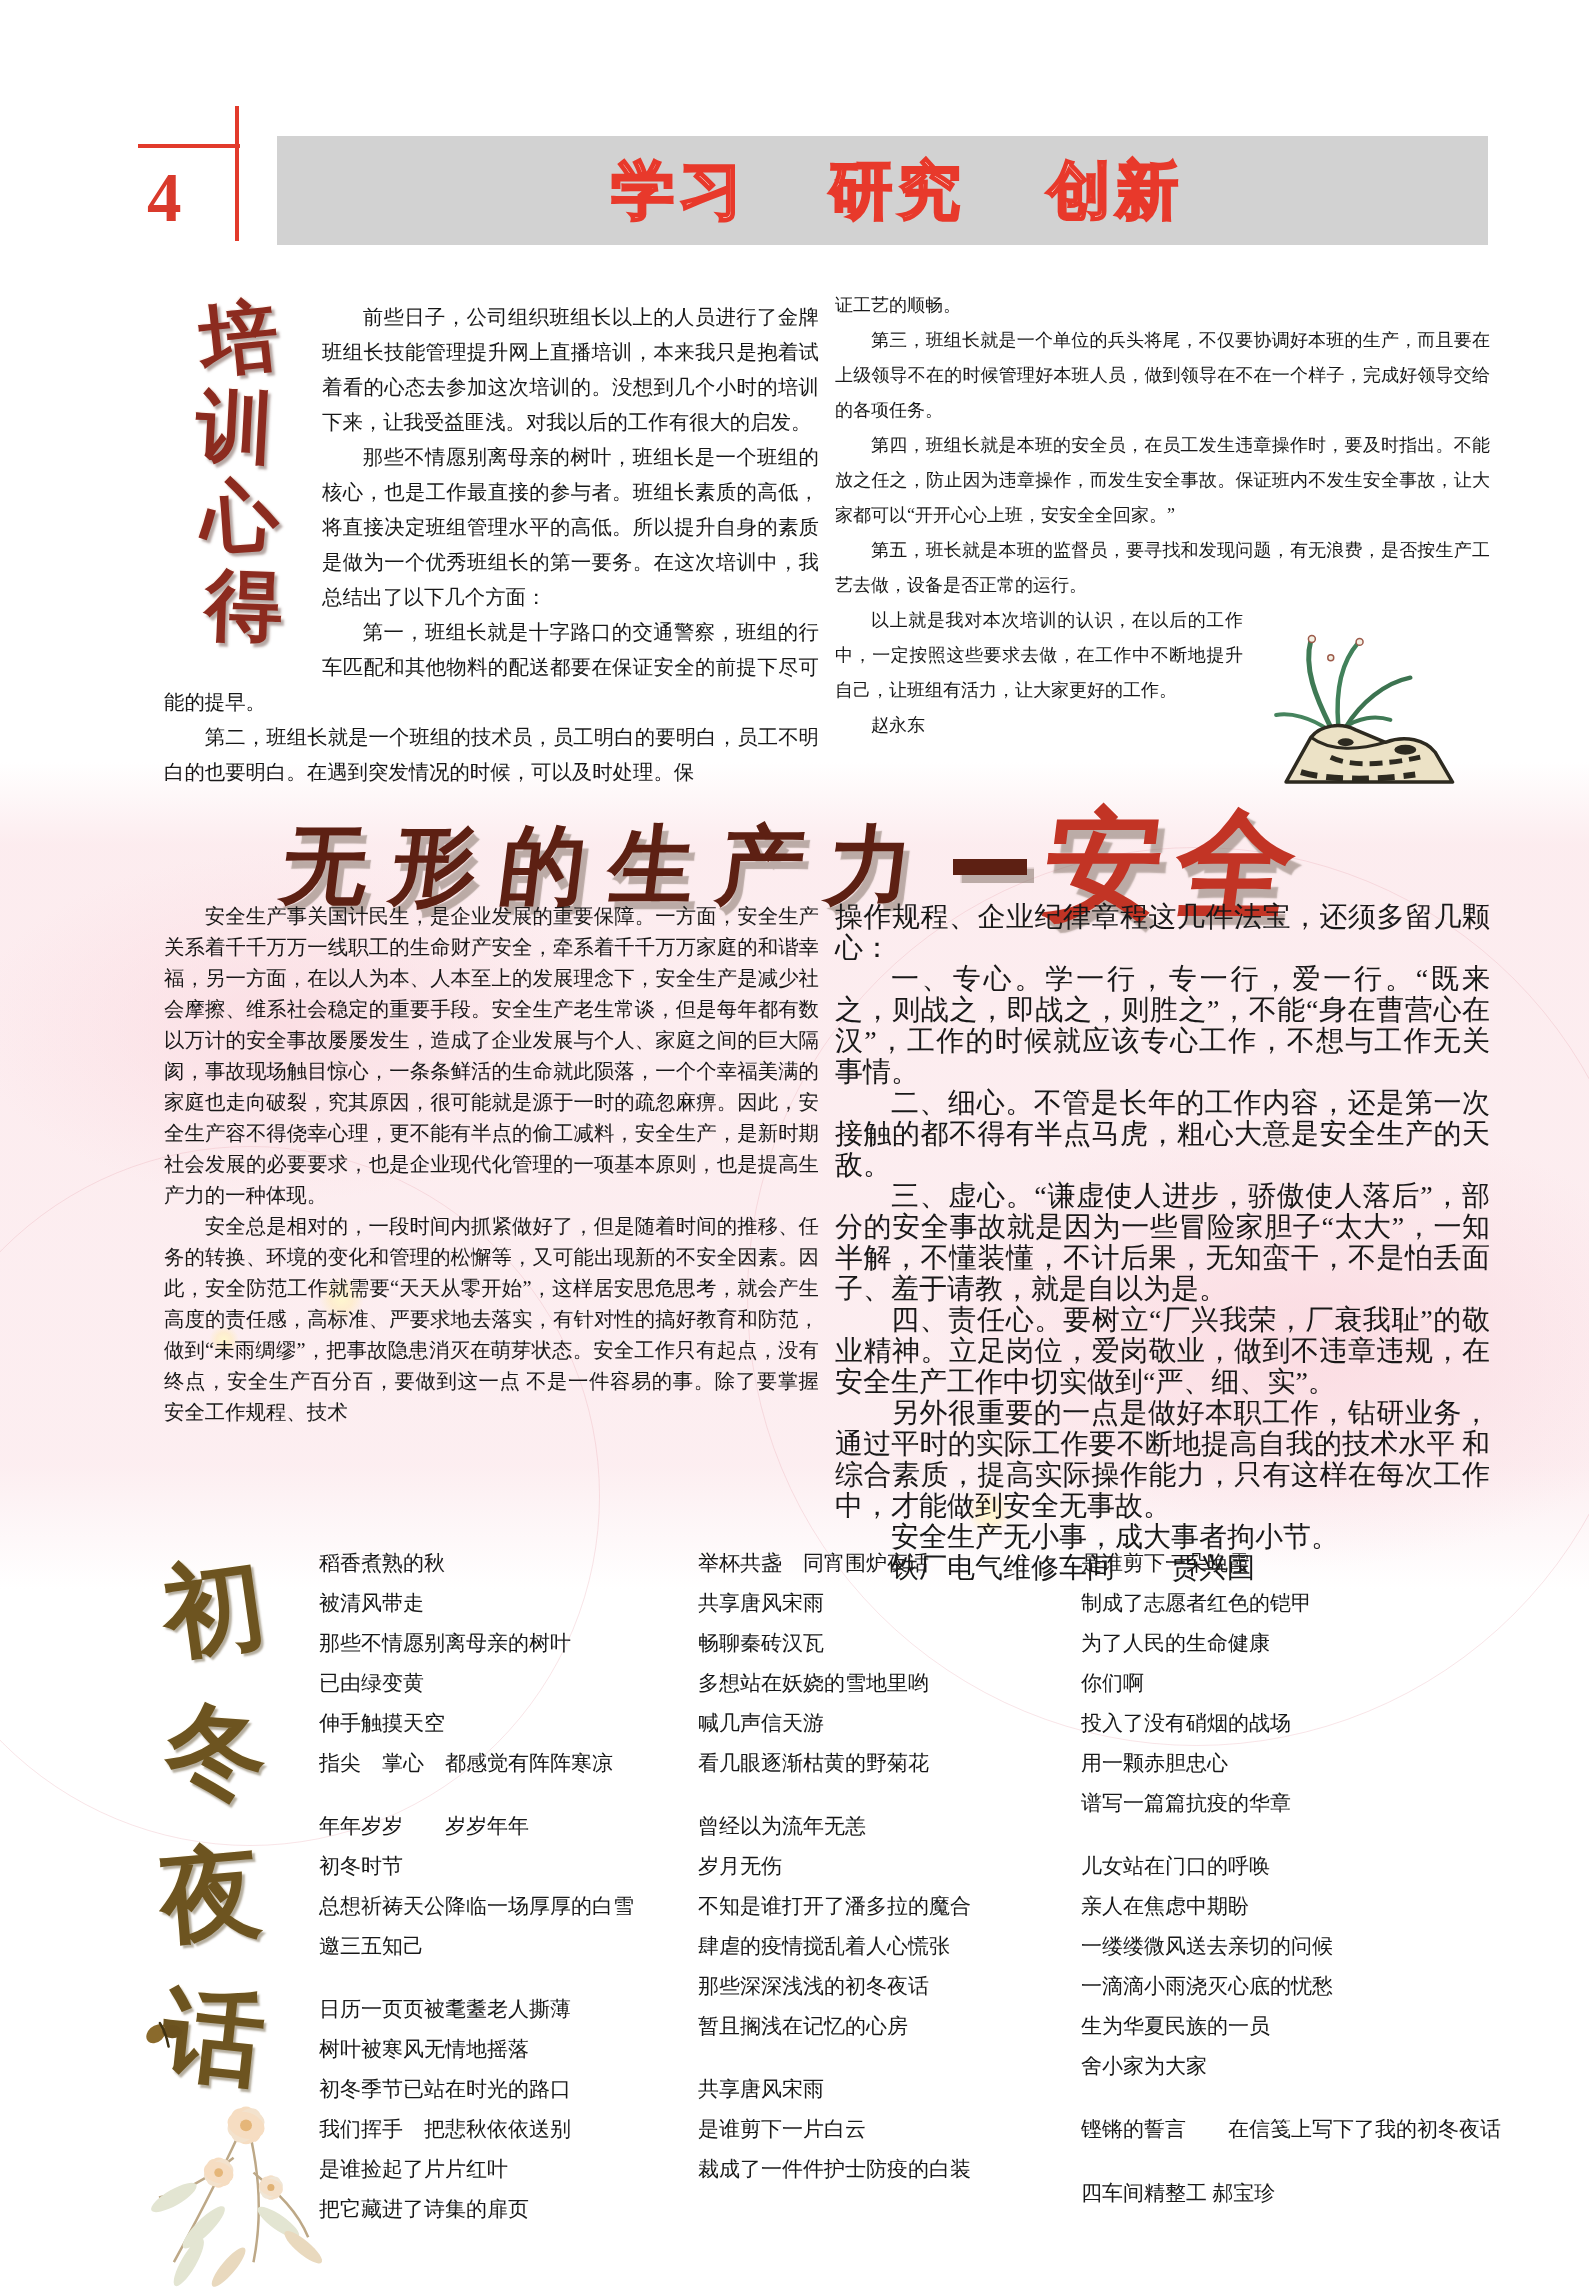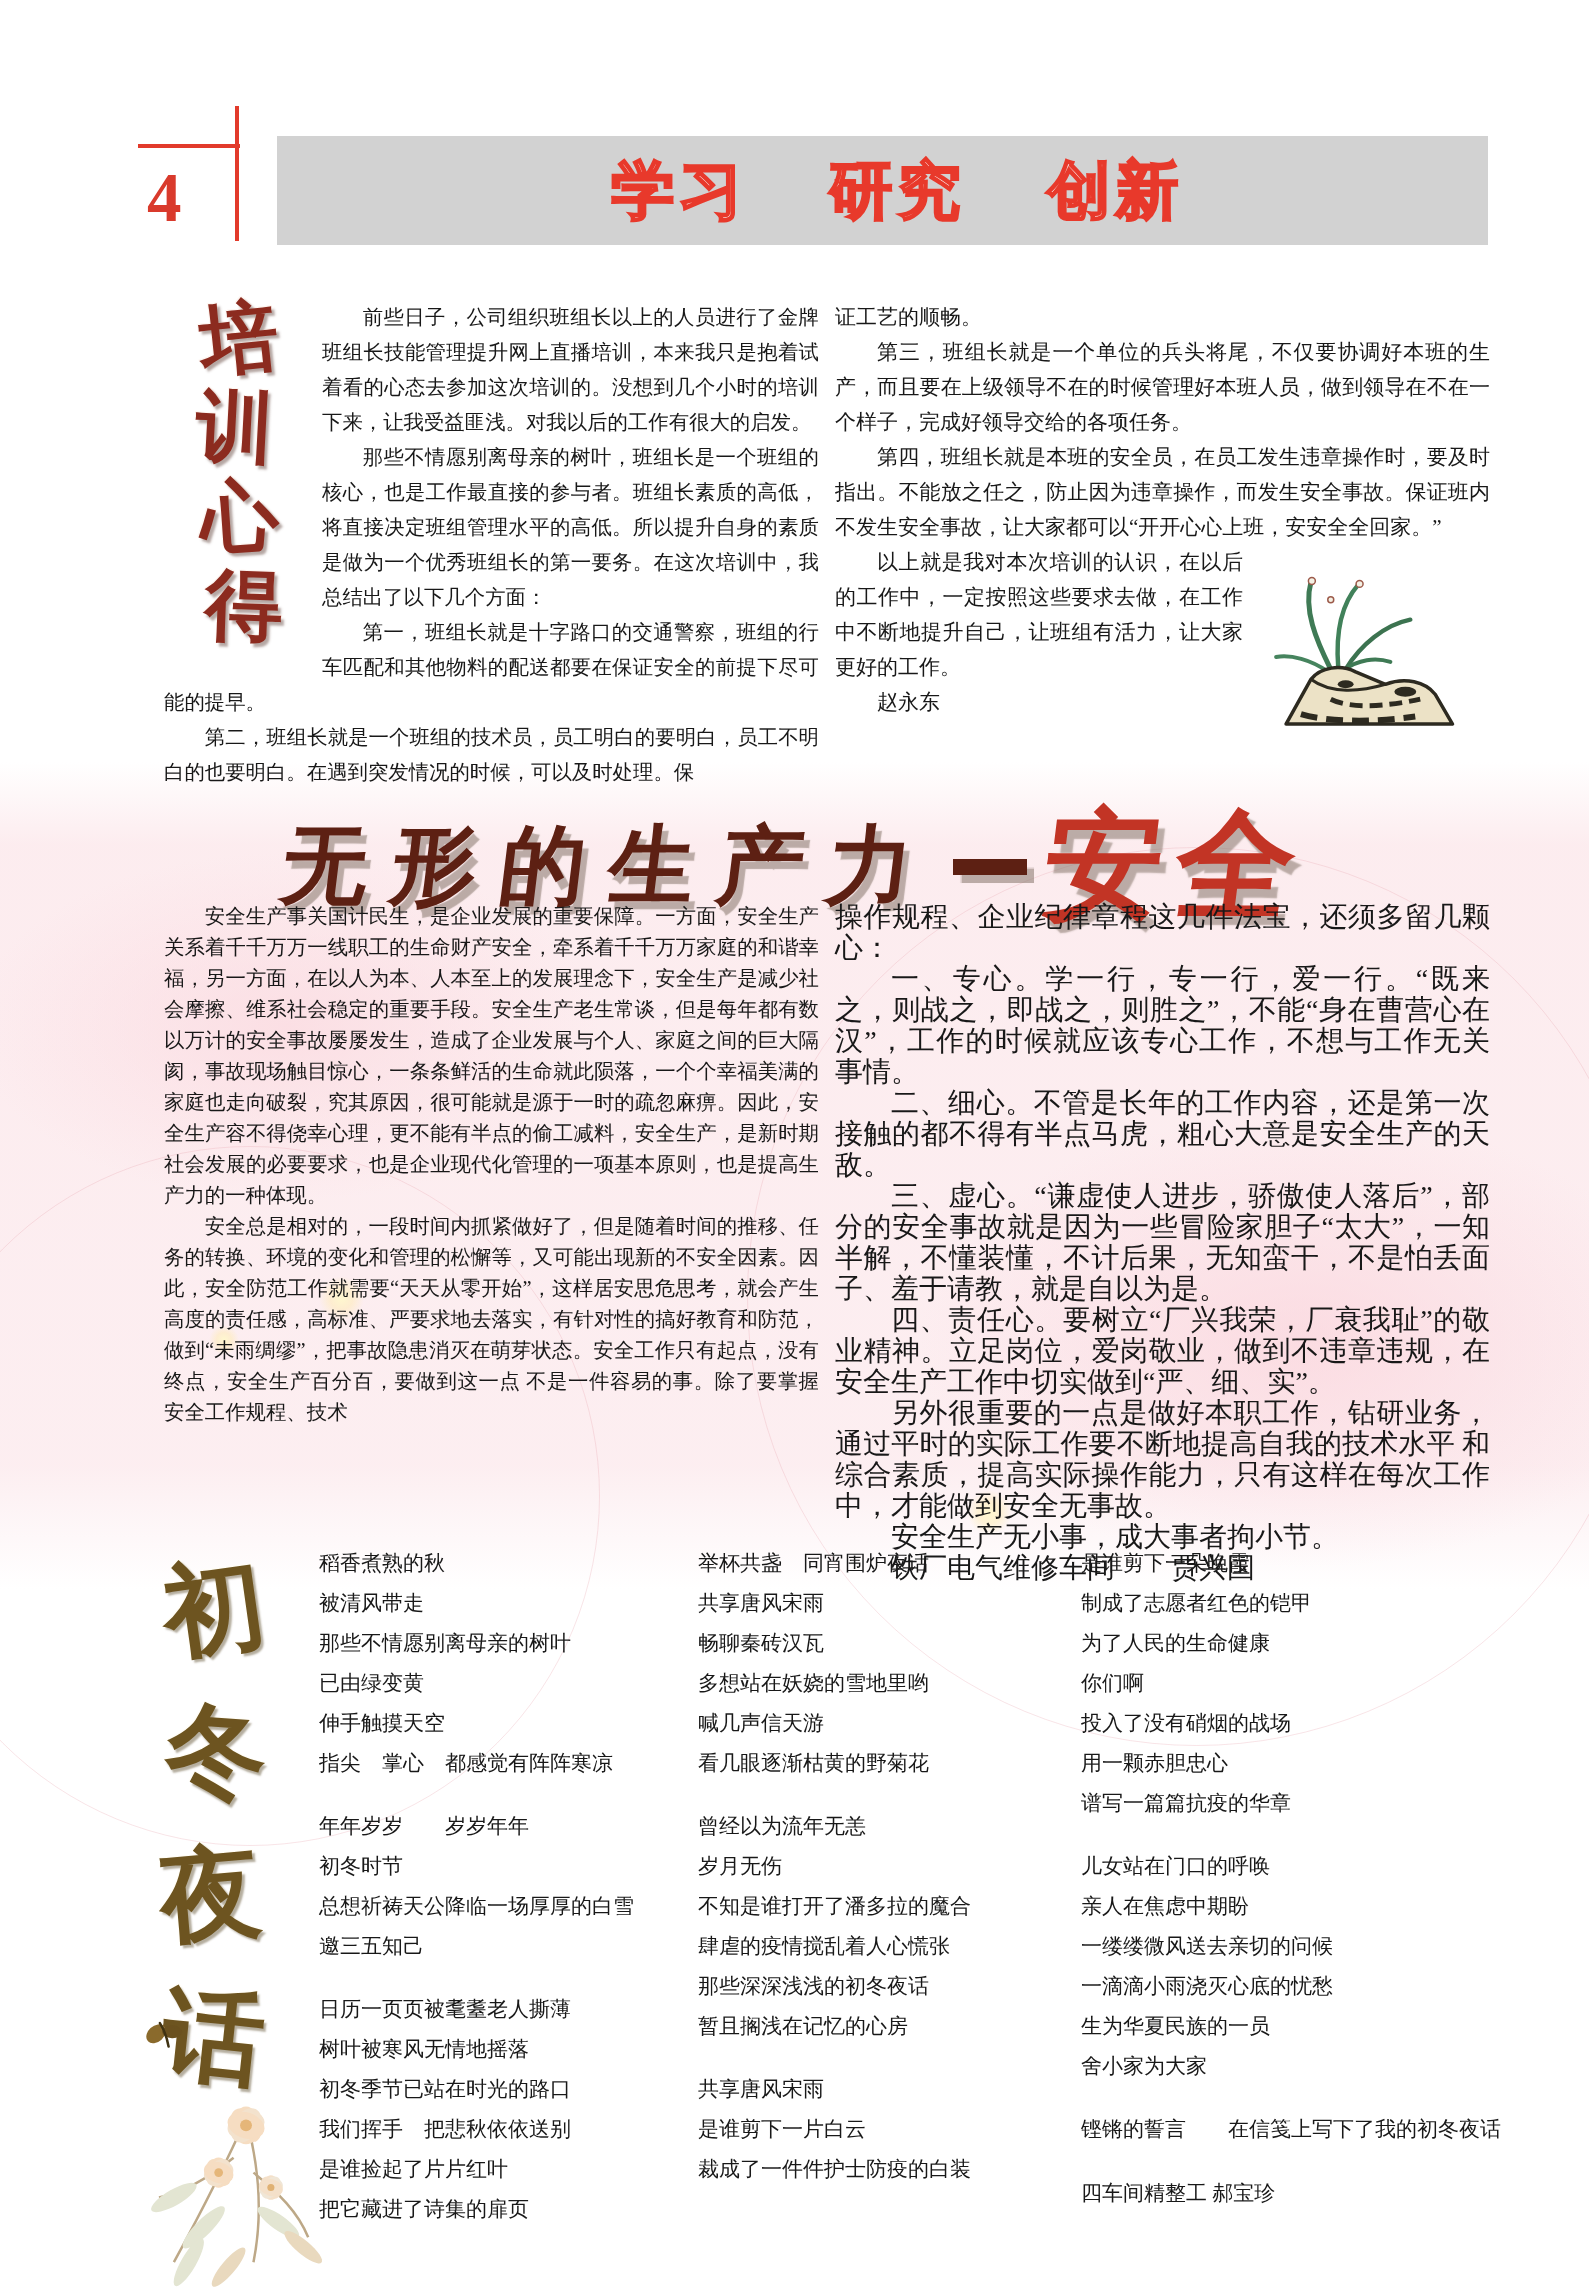--- a/index.html
+++ b/index.html
@@ -17,21 +17,21 @@
               display:flex;align-items:center;justify-content:center;gap:82px;padding-left:30px;box-sizing:border-box;}
   .header-word{font-size:63px;font-weight:bold;letter-spacing:5px;color:#6d28d9;
                -webkit-text-fill-color:#ffffff;-webkit-text-stroke:2.5px #e8392b;}
 
   
   .col p{margin:0;text-indent:2em;text-align:justify;}
   .col p.cont{text-indent:0;}
 
   
   .a1-left{position:absolute;left:164px;top:300px;width:655px;font-size:20.4px;line-height:35px;}
-  .a1-right{position:absolute;left:835px;top:300px;width:655px;font-size:21px;line-height:35px;}
+  .a1-right{position:absolute;left:835px;top:288px;width:655px;font-size:18px;line-height:35px;}
   .a1-title-float{float:left;width:149px;height:349px;margin:0 9px 5px 0;
                   display:flex;flex-direction:column;gap:11px;align-items:center;}
   .a1-char{font-size:78px;line-height:1;font-weight:bold;color:#8c2b1f;
            text-shadow:3px 3.5px 2.5px rgba(90,60,50,0.45),-1px -1px 0 #fdf6f2,1px -1px 0 #fdf6f2;}
   .a1-title-float span:nth-child(1){transform:rotate(-6deg);}
   .a1-title-float span:nth-child(2){transform:rotate(3deg) translateX(-4px);}
   .a1-title-float span:nth-child(3){transform:rotate(-4deg);}
   .a1-title-float span:nth-child(4){transform:rotate(2deg) translateX(5px);}
   .a1-sig{text-align:right;padding-right:304px;margin-top:4px;text-indent:0;}
   .orchid-float{float:right;width:234px;height:164px;margin:20px 0 0 13px;}
@@ -110,20 +110,21 @@
     <p>前些日子，公司组织班组长以上的人员进行了金牌班组长技能管理提升网上直播培训，本来我只是抱着试着看的心态去参加这次培训的。没想到几个小时的培训下来，让我受益匪浅。对我以后的工作有很大的启发。</p>
     <p>那些不情愿别离母亲的树叶，班组长是一个班组的核心，也是工作最直接的参与者。班组长素质的高低，将直接决定班组管理水平的高低。所以提升自身的素质是做为一个优秀班组长的第一要务。在这次培训中，我总结出了以下几个方面：</p>
     <p>第一，班组长就是十字路口的交通警察，班组的行车匹配和其他物料的配送都要在保证安全的前提下尽可能的提早。</p>
     <p>第二，班组长就是一个班组的技术员，员工明白的要明白，员工不明白的也要明白。在遇到突发情况的时候，可以及时处理。保</p>
   </div>
 
   <div class="col a1-right">
     <p class="cont">证工艺的顺畅。</p>
     <p>第三，班组长就是一个单位的兵头将尾，不仅要协调好本班的生产，而且要在上级领导不在的时候管理好本班人员，做到领导在不在一个样子，完成好领导交给的各项任务。</p>
     <p>第四，班组长就是本班的安全员，在员工发生违章操作时，要及时指出。不能放之任之，防止因为违章操作，而发生安全事故。保证班内不发生安全事故，让大家都可以“开开心心上班，安安全全回家。”</p>
+    <p>第五，班长就是本班的监督员，要寻找和发现问题，有无浪费，是否按生产工艺去做，设备是否正常的运行。</p>
     <div class="orchid-float">
       <svg width="234" height="164" viewBox="0 0 470 330">
         <path d="M150 210 C120 150 95 90 110 35" stroke="#3f7a55" stroke-width="10" fill="none" stroke-linecap="round"></path>
         <path d="M165 205 C160 140 170 80 205 40" stroke="#41815a" stroke-width="9" fill="none" stroke-linecap="round"></path>
         <path d="M180 210 C210 160 260 120 310 110" stroke="#3c7350" stroke-width="9" fill="none" stroke-linecap="round"></path>
         <path d="M145 215 C110 190 70 180 40 185" stroke="#46845e" stroke-width="8" fill="none" stroke-linecap="round"></path>
         <path d="M175 212 C205 190 240 185 270 195" stroke="#3f7a55" stroke-width="8" fill="none" stroke-linecap="round"></path>
         <circle cx="112" cy="32" r="7" fill="#f4f1e4" stroke="#9c5a4a" stroke-width="3"></circle>
         <circle cx="208" cy="38" r="7" fill="#f4f1e4" stroke="#9c5a4a" stroke-width="3"></circle>
         <circle cx="150" cy="70" r="6" fill="#f4f1e4" stroke="#9c5a4a" stroke-width="3"></circle>

